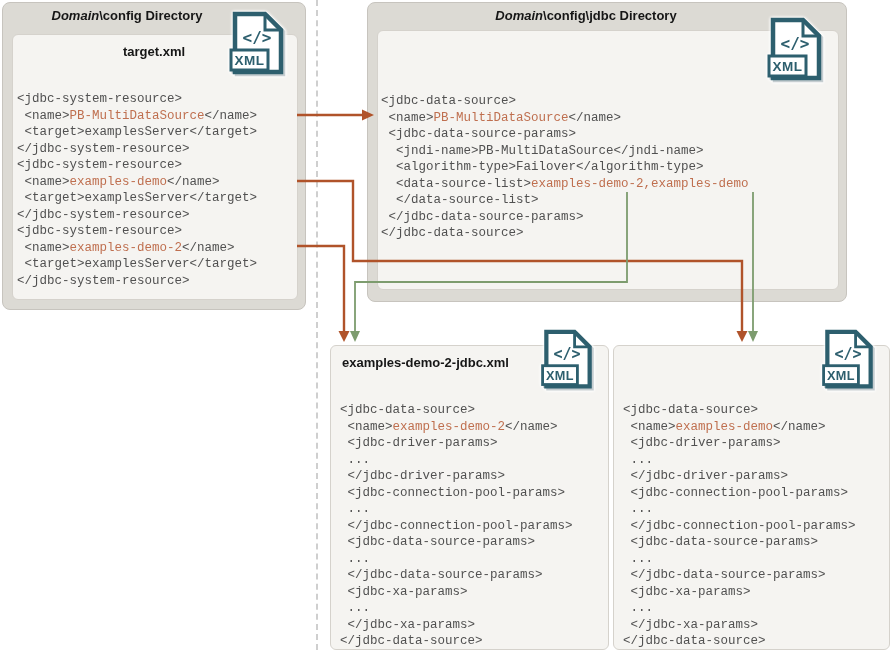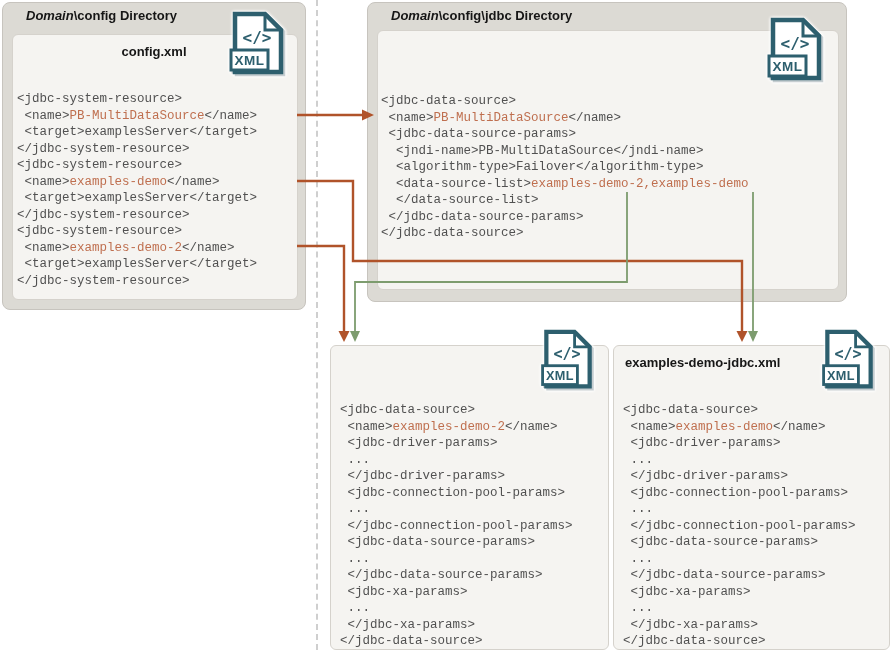--- a/index.html
+++ b/index.html
@@ -14,21 +14,21 @@
   .dir-box{
     position:absolute;background:var(--outer-box-bg,#dcdad4);
     border:1px solid var(--outer-box-border,#c7c4be);border-radius:8px;
   }
   .file-box{
     position:absolute;background:var(--inner-box-bg,#f5f4f1);
     border:1px solid var(--inner-box-border,#d5d2cc);border-radius:6px;
   }
   .dir-title{
     position:absolute;font-size:13px;font-weight:bold;color:var(--title-text,#161616);
-    white-space:nowrap;padding-left:24px;
+    text-align:center;white-space:nowrap;
   }
   .dir-title .it{font-style:italic;}
   .file-title{
     position:absolute;font-size:13px;font-weight:bold;color:var(--title-text,#161616);
     white-space:nowrap;
   }
   .center{text-align:center;}
   .code{
     position:absolute;font-family:Liberation Mono, monospace;font-size:12.5px;
     line-height:16.5px;color:var(--code-text,#515151);white-space:pre;
@@ -54,35 +54,35 @@
 
 <div class="canvas">
 
   <div class="separator"></div>
 
   <div class="dir-box" style="left:2px;top:2px;width:302px;height:306px;"></div>
   <div class="dir-title" style="left:2px;top:8px;width:250px;">
     <span class="it">Domain</span><span>\config Directory</span>
   </div>
   <div class="file-box" style="left:12px;top:34px;width:284px;height:264px;"></div>
-  <div class="file-title center" style="left:12px;top:44px;width:284px;">config.xml</div>
+  <div class="file-title center" style="left:12px;top:44px;width:284px;">target.xml</div>
   <div class="code" style="left:17px;top:91px;"><div class="code-line"><span>&lt;jdbc-system-resource&gt;</span></div><div class="code-line"><span> &lt;name&gt;</span><span class="accent">PB-MultiDataSource</span><span>&lt;/name&gt;</span></div><div class="code-line"><span> &lt;target&gt;examplesServer&lt;/target&gt;</span></div><div class="code-line"><span>&lt;/jdbc-system-resource&gt;</span></div><div class="code-line"><span>&lt;jdbc-system-resource&gt;</span></div><div class="code-line"><span> &lt;name&gt;</span><span class="accent">examples-demo</span><span>&lt;/name&gt;</span></div><div class="code-line"><span> &lt;target&gt;examplesServer&lt;/target&gt;</span></div><div class="code-line"><span>&lt;/jdbc-system-resource&gt;</span></div><div class="code-line"><span>&lt;jdbc-system-resource&gt;</span></div><div class="code-line"><span> &lt;name&gt;</span><span class="accent">examples-demo-2</span><span>&lt;/name&gt;</span></div><div class="code-line"><span> &lt;target&gt;examplesServer&lt;/target&gt;</span></div><div class="code-line"><span>&lt;/jdbc-system-resource&gt;</span></div></div>
 
   <div class="dir-box" style="left:367px;top:2px;width:478px;height:298px;"></div>
   <div class="dir-title" style="left:367px;top:8px;width:438px;">
     <span class="it">Domain</span><span>\config\jdbc Directory</span>
   </div>
   <div class="file-box" style="left:377px;top:30px;width:460px;height:258px;"></div>
   <div class="code" style="left:381px;top:93px;"><div class="code-line"><span>&lt;jdbc-data-source&gt;</span></div><div class="code-line"><span> &lt;name&gt;</span><span class="accent">PB-MultiDataSource</span><span>&lt;/name&gt;</span></div><div class="code-line"><span> &lt;jdbc-data-source-params&gt;</span></div><div class="code-line"><span>  &lt;jndi-name&gt;PB-MultiDataSource&lt;/jndi-name&gt;</span></div><div class="code-line"><span>  &lt;algorithm-type&gt;Failover&lt;/algorithm-type&gt;</span></div><div class="code-line"><span>  &lt;data-source-list&gt;</span><span class="accent">examples-demo-2,examples-demo</span></div><div class="code-line"><span>  &lt;/data-source-list&gt;</span></div><div class="code-line"><span> &lt;/jdbc-data-source-params&gt;</span></div><div class="code-line"><span>&lt;/jdbc-data-source&gt;</span></div></div>
 
   <div class="file-box" style="left:330px;top:345px;width:277px;height:303px;"></div>
+  <div class="file-title" style="left:342px;top:355px;">examples-demo-2-jdbc.xml</div>
   <div class="code" style="left:340px;top:402px;"><div class="code-line"><span>&lt;jdbc-data-source&gt;</span></div><div class="code-line"><span> &lt;name&gt;</span><span class="accent">examples-demo-2</span><span>&lt;/name&gt;</span></div><div class="code-line"><span> &lt;jdbc-driver-params&gt;</span></div><div class="code-line"><span> ...</span></div><div class="code-line"><span> &lt;/jdbc-driver-params&gt;</span></div><div class="code-line"><span> &lt;jdbc-connection-pool-params&gt;</span></div><div class="code-line"><span> ...</span></div><div class="code-line"><span> &lt;/jdbc-connection-pool-params&gt;</span></div><div class="code-line"><span> &lt;jdbc-data-source-params&gt;</span></div><div class="code-line"><span> ...</span></div><div class="code-line"><span> &lt;/jdbc-data-source-params&gt;</span></div><div class="code-line"><span> &lt;jdbc-xa-params&gt;</span></div><div class="code-line"><span> ...</span></div><div class="code-line"><span> &lt;/jdbc-xa-params&gt;</span></div><div class="code-line"><span>&lt;/jdbc-data-source&gt;</span></div></div>
 
   <div class="file-box" style="left:613px;top:345px;width:275px;height:303px;"></div>
-  <div class="file-title" style="left:625px;top:355px;">examples-demo-jdbc.xml</div>
   <div class="code" style="left:623px;top:402px;"><div class="code-line"><span>&lt;jdbc-data-source&gt;</span></div><div class="code-line"><span> &lt;name&gt;</span><span class="accent">examples-demo</span><span>&lt;/name&gt;</span></div><div class="code-line"><span> &lt;jdbc-driver-params&gt;</span></div><div class="code-line"><span> ...</span></div><div class="code-line"><span> &lt;/jdbc-driver-params&gt;</span></div><div class="code-line"><span> &lt;jdbc-connection-pool-params&gt;</span></div><div class="code-line"><span> ...</span></div><div class="code-line"><span> &lt;/jdbc-connection-pool-params&gt;</span></div><div class="code-line"><span> &lt;jdbc-data-source-params&gt;</span></div><div class="code-line"><span> ...</span></div><div class="code-line"><span> &lt;/jdbc-data-source-params&gt;</span></div><div class="code-line"><span> &lt;jdbc-xa-params&gt;</span></div><div class="code-line"><span> ...</span></div><div class="code-line"><span> &lt;/jdbc-xa-params&gt;</span></div><div class="code-line"><span>&lt;/jdbc-data-source&gt;</span></div></div>
 
   <svg class="xml-icon" style="left:227px;top:11px;" width="62" height="68" viewBox="0 0 60 68">
     <path class="doc" d="M7 3 H37 L53 19 V61 H7 Z"></path>
     <path class="fold" d="M37 3 V19 H53"></path>
     <text class="glyph" x="29" y="32" text-anchor="middle">&lt;/&gt;</text>
     <rect class="badge" x="3" y="39" width="37" height="20"></rect>
     <text class="badge-label" x="21.5" y="54" text-anchor="middle">XML</text>
   </svg>
 

